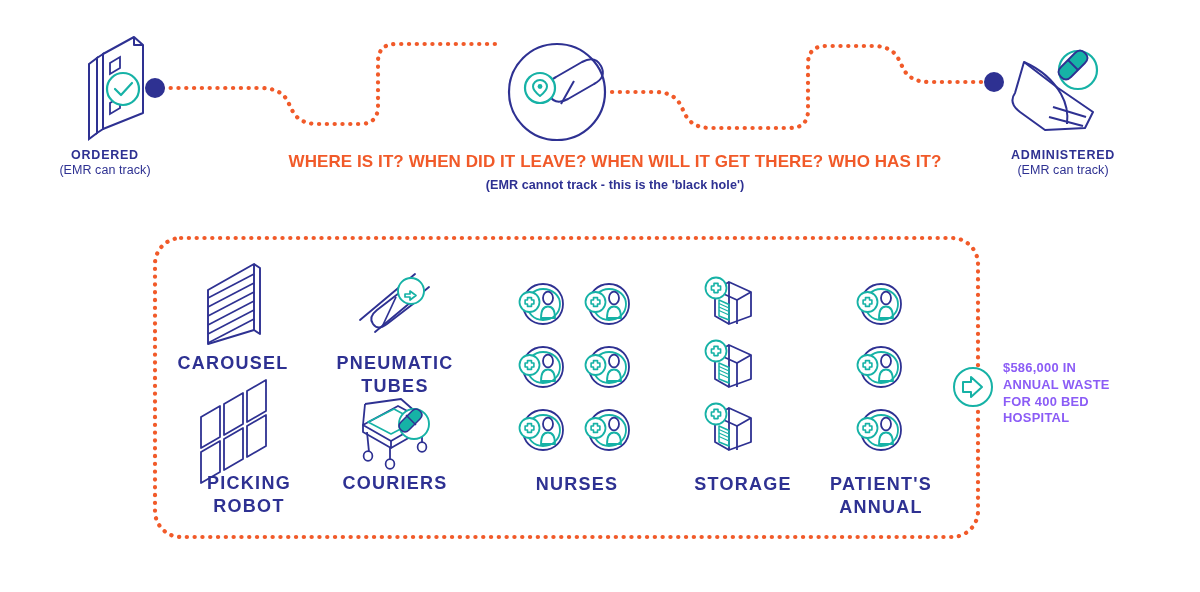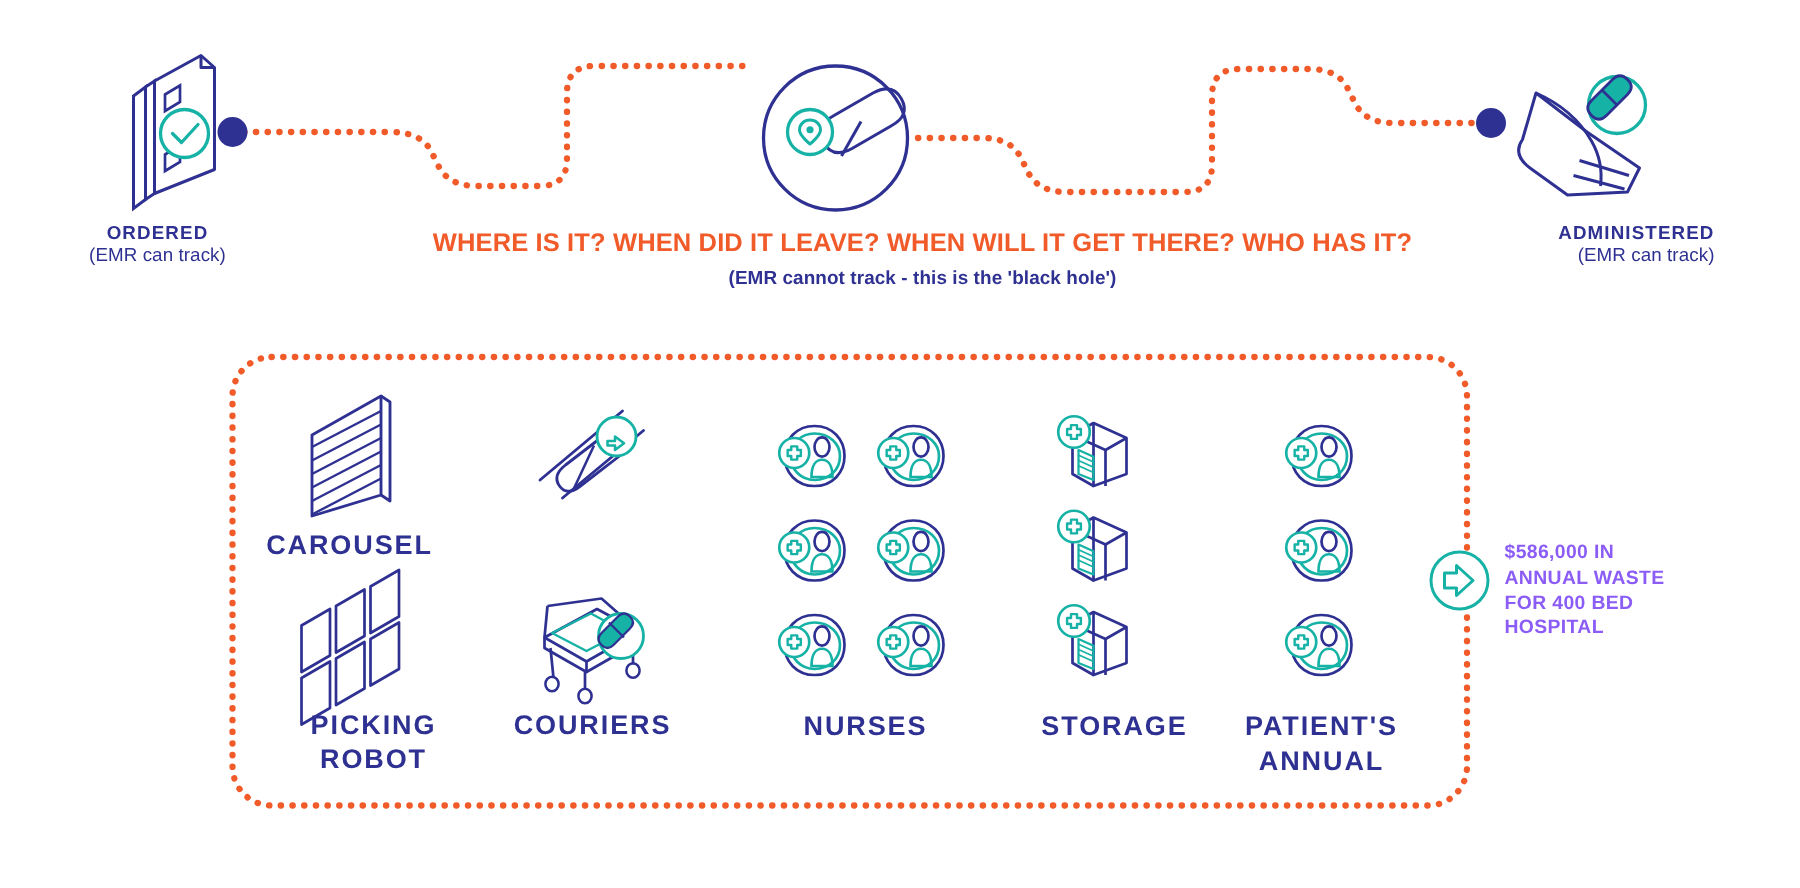--- a/index.html
+++ b/index.html
@@ -220,32 +220,36 @@
       <circle cx="958" cy="387" r="19" fill="#ffffff" stroke="#16b2a6" stroke-width="2"></circle>
       <path d="M948 382 h8 v-5 l11 10 -11 10 v-5 h-8 z" fill="none" stroke="#16b2a6" stroke-width="2" stroke-linejoin="round"></path>
     </g>
   </svg>
 
   <div class="node-label" style="left:10px;top:148px;width:160px;">
     <span class="lbl-title">ORDERED</span>
     <span class="lbl-sub">(EMR can track)</span>
   </div>
 
-  <div class="node-label" style="left:968px;top:148px;width:160px;text-align:right;">
+  <div class="node-label" style="left:968px;top:148px;width:160px;">
     <span class="lbl-title">ADMINISTERED</span>
     <span class="lbl-sub">(EMR can track)</span>
   </div>
 
   <div class="headline">
     <span class="h-main">WHERE IS IT? WHEN DID IT LEAVE? WHEN WILL IT GET THERE? WHO HAS IT?</span>
     <span class="h-sub">(EMR cannot track - this is the 'black hole')</span>
   </div>
 
   <div class="cell-label" style="left:158px;top:352px;width:120px;">CAROUSEL</div>
 
+  <div class="cell-label" style="left:320px;top:352px;width:120px;">
+    <span>PNEUMATIC</span><br>
+    <span>TUBES</span>
+  </div>
 
   <div class="cell-label" style="left:174px;top:472px;width:120px;">
     <span>PICKING</span><br>
     <span>ROBOT</span>
   </div>
 
   <div class="cell-label" style="left:320px;top:472px;width:120px;">COURIERS</div>
 
   <div class="cell-label" style="left:502px;top:473px;width:120px;">NURSES</div>
 

